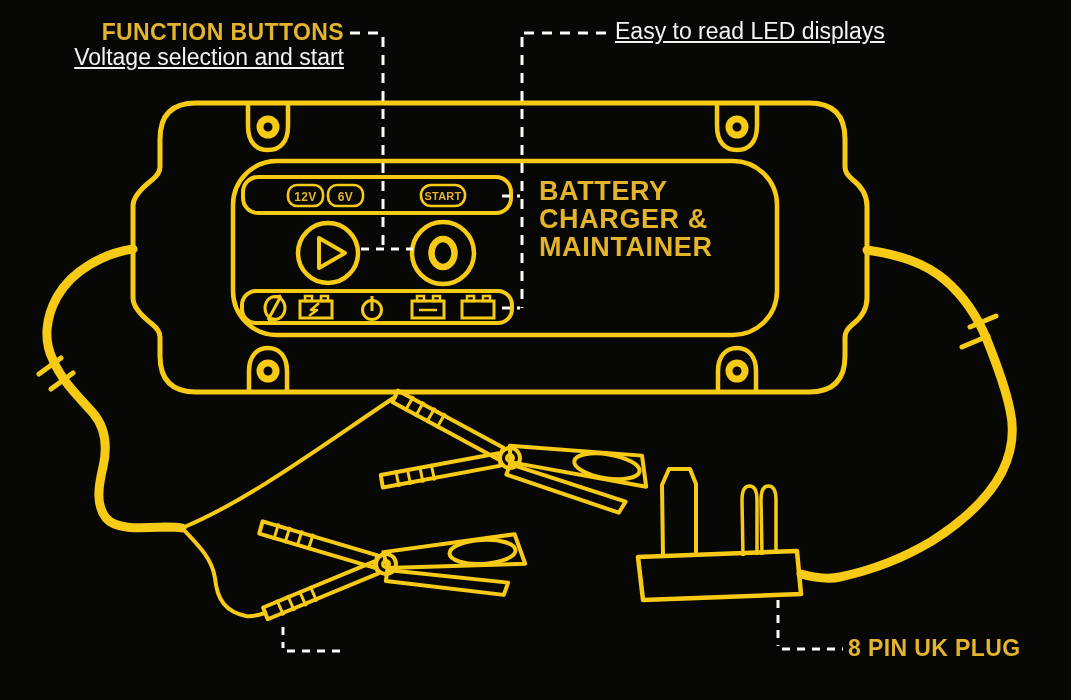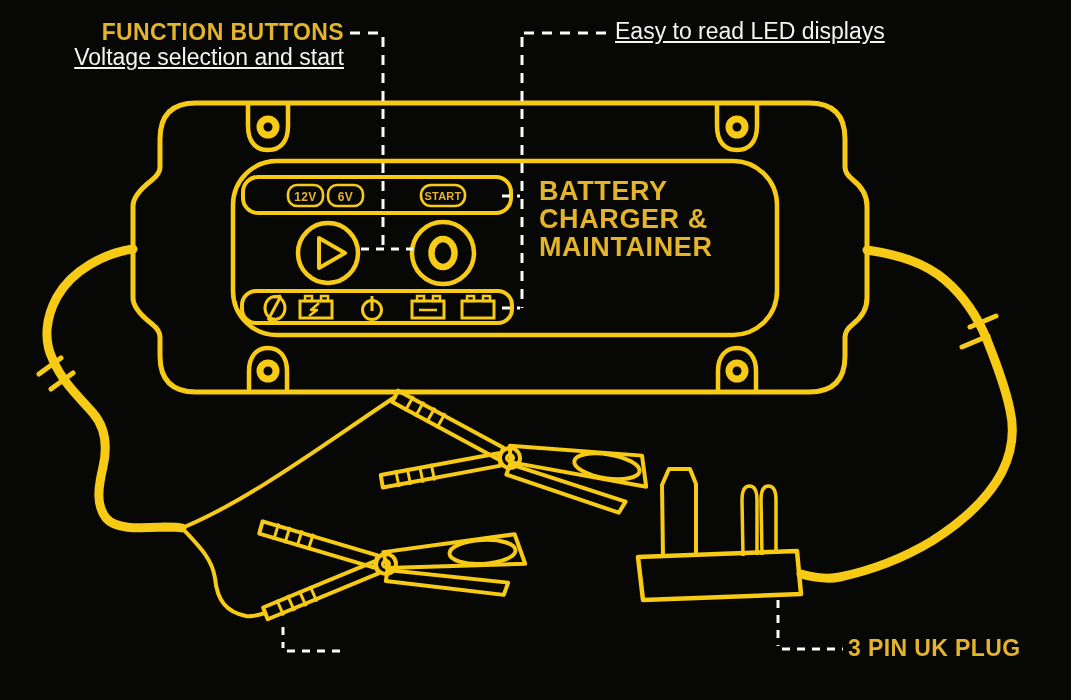--- a/index.html
+++ b/index.html
@@ -195,16 +195,16 @@
     <div class="title">FUNCTION BUTTONS</div>
     <div class="sub">Voltage selection and start</div>
   </div>
 
   <div class="callout" style="left:615px;top:19px;">
     <div class="sub">Easy to read LED displays</div>
   </div>
 
 
   <div class="callout" style="left:848px;top:635px;">
-    <div class="title">3 PIN UK PLUG</div>
+    <div class="title">8 PIN UK PLUG</div>
   </div>
 
 </div>
 
 </body></html>

